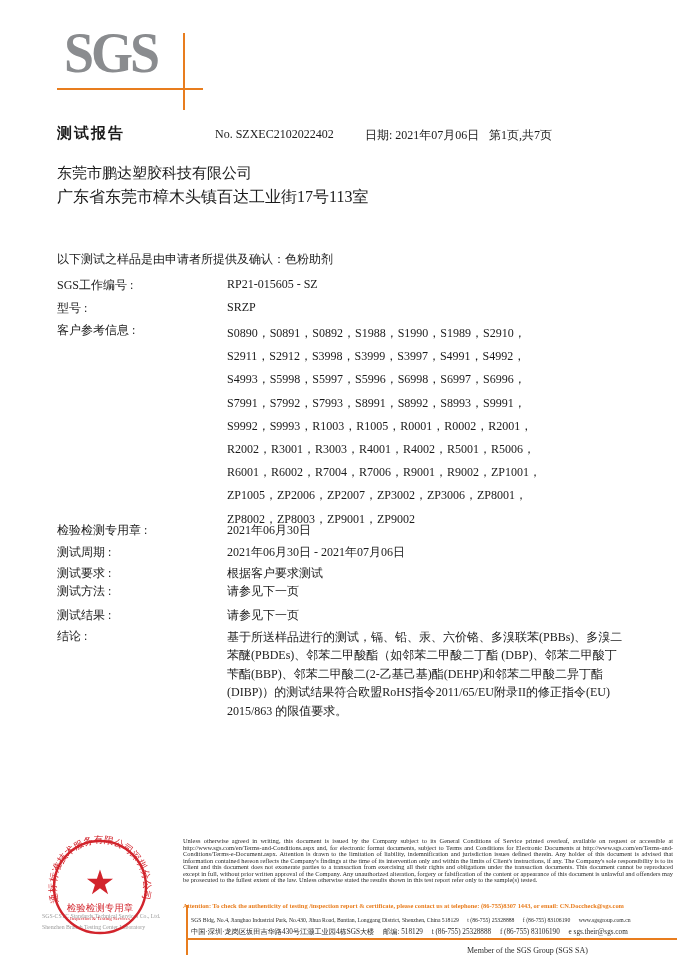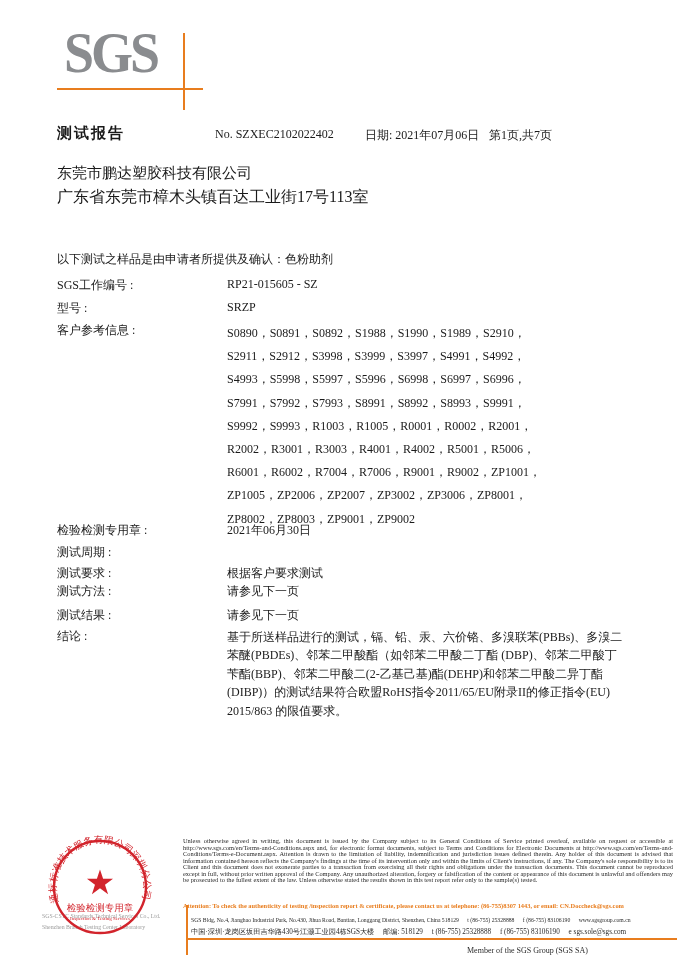--- a/index.html
+++ b/index.html
@@ -95,20 +95,21 @@
     </span>
   </div>
 
   <div class="kv" style="top:522px">
     <span class="kv-label">检验检测专用章 :</span>
     <span class="kv-value">2021年06月30日</span>
   </div>
 
   <div class="kv" style="top:544px">
     <span class="kv-label">测试周期 :</span>
+    <span class="kv-value">2021年06月30日 - 2021年07月06日</span>
   </div>
 
   <div class="kv" style="top:565px">
     <span class="kv-label">测试要求 :</span>
     <span class="kv-value">根据客户要求测试</span>
   </div>
 
   <div class="kv" style="top:583px">
     <span class="kv-label">测试方法 :</span>
     <span class="kv-value">请参见下一页</span>
@@ -146,20 +147,20 @@
     <span>t (86-755) 25328888</span>
     <span>f (86-755) 83106190</span>
     <span>www.sgsgroup.com.cn</span>
   </div>
 
   <div class="addr-cn">
     <span>中国·深圳·龙岗区坂田吉华路430号江灏工业园4栋SGS大楼</span>
     <span>邮编: 518129</span>
     <span>t (86-755) 25328888</span>
     <span>f (86-755) 83106190</span>
-    <span>e sgs.sole@sgs.com</span>
+    <span>e sgs.their@sgs.com</span>
   </div>
 
   <div class="f-vline"></div>
   <div class="f-hline"></div>
   <div class="member-line">Member of the SGS Group (SGS SA)</div>
 
 </div>
 
 </body></html>

